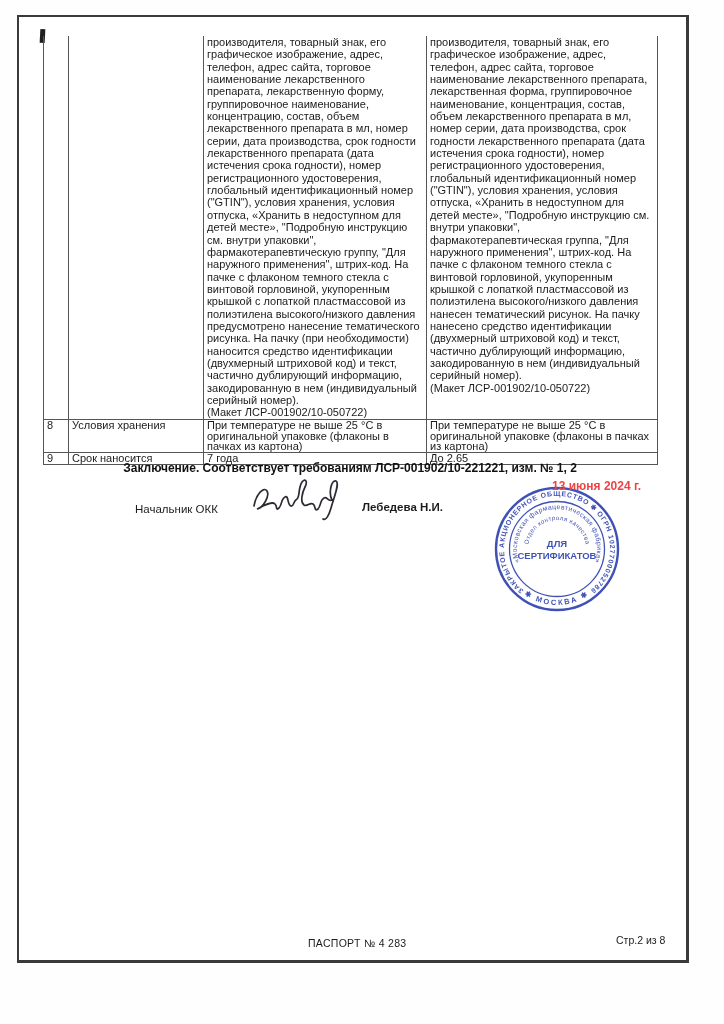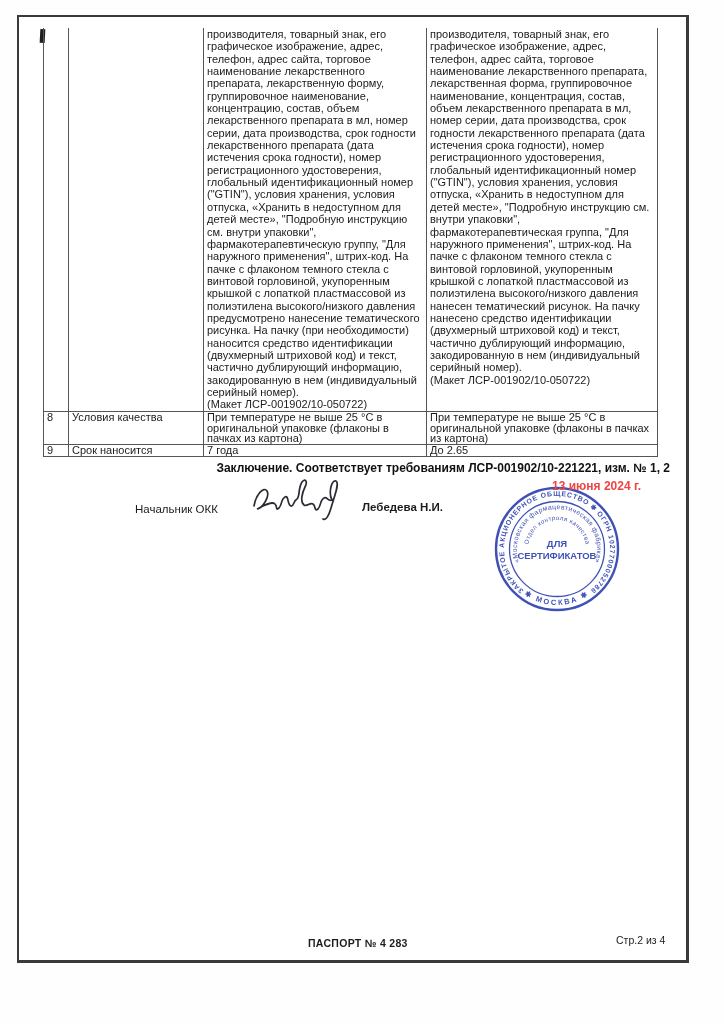--- a/index.html
+++ b/index.html
@@ -3,38 +3,38 @@
 <meta charset="utf-8">
 <style>
   html,body{margin:0;padding:0;background:#ffffff;}
   .page{position:relative;width:724px;height:1024px;background:#fefefe;
         font-family:"Liberation Sans",sans-serif;color:#1c1c1c;overflow:hidden;}
   .frame{position:absolute;left:17px;top:15px;width:672px;height:948px;
          border:2px solid #3a3a3a;border-right-width:3px;border-bottom-width:3px;
          background:#ffffff;box-sizing:border-box;}
   .ink-artifact{position:absolute;left:40px;top:29px;width:5px;height:14px;
                 background:#1f1f1f;transform:rotate(3deg);}
-  table.doc{position:absolute;left:43px;top:28px;width:614px;border-collapse:collapse;
+  table.doc{position:absolute;left:43px;top:36px;width:614px;border-collapse:collapse;
             table-layout:fixed;padding-left:12px;}
   table.doc td{border:1px solid #555;vertical-align:top;padding:0 3px;
                font-size:11px;line-height:12.35px;color:#1b1b1b;overflow:hidden;
                white-space:pre-line;}
   tr.r7 td{border-top:none;height:371px;}
   tr.r8 td{height:31px;line-height:10.9px;}
   tr.r9 td{height:11px;line-height:11px;}
-  .conclusion{position:absolute;left:30px;top:461px;width:640px;text-align:right;
+  .conclusion{position:absolute;left:30px;top:461px;width:640px;text-align:center;
               font-weight:bold;font-size:12px;color:#111;}
   .sig-role{position:absolute;left:135px;top:503px;font-size:11.5px;text-align:center;}
   .sig-name{position:absolute;left:362px;top:501px;font-size:11.5px;font-weight:bold;}
   .sig-svg{position:absolute;left:246px;top:472px;}
   .stamp-date{position:absolute;left:552px;top:479px;font-size:12px;font-weight:bold;
               color:#ef4444;z-index:3;}
   .stamp{position:absolute;left:477px;top:469px;width:160px;height:160px;z-index:2;
          opacity:0.9;}
-  .footer-left{position:absolute;left:308px;top:937px;font-size:10.5px;letter-spacing:.3px;font-weight:bold;}
+  .footer-left{position:absolute;left:308px;top:937px;font-size:10.5px;letter-spacing:.3px;}
   .footer-right{position:absolute;left:616px;top:934px;font-size:10.5px;}
 </style>
 </head>
 <body>
 
 <div class="page">
   <div class="frame"></div>
   <div class="ink-artifact"></div>
 
   <table class="doc">
@@ -48,21 +48,21 @@
         <tr class="r7">
       <td></td>
       <td></td>
       <td>производителя, товарный знак, его графическое изображение, адрес, телефон, адрес сайта, торговое наименование лекарственного препарата, лекарственную форму, группировочное наименование, концентрацию, состав, объем лекарственного препарата в мл, номер серии, дата производства, срок годности лекарственного препарата (дата истечения срока годности), номер регистрационного удостоверения, глобальный идентификационный номер ("GTIN"), условия хранения, условия отпуска, «Хранить в недоступном для детей месте», "Подробную инструкцию см. внутри упаковки", фармакотерапевтическую группу, "Для наружного применения", штрих-код. На пачке с флаконом темного стекла с винтовой горловиной, укупоренным крышкой с лопаткой пластмассовой из полиэтилена высокого/низкого давления предусмотрено нанесение тематического рисунка. На пачку (при необходимости) наносится средство идентификации (двухмерный штриховой код) и текст, частично дублирующий информацию, закодированную в нем (индивидуальный серийный номер).
 (Макет ЛСР-001902/10-050722)</td>
       <td>производителя, товарный знак, его графическое изображение, адрес, телефон, адрес сайта, торговое наименование лекарственного препарата, лекарственная форма, группировочное наименование, концентрация, состав, объем лекарственного препарата в мл, номер серии, дата производства, срок годности лекарственного препарата (дата истечения срока годности), номер регистрационного удостоверения, глобальный идентификационный номер ("GTIN"), условия хранения, условия отпуска, «Хранить в недоступном для детей месте», "Подробную инструкцию см. внутри упаковки", фармакотерапевтическая группа, "Для наружного применения", штрих-код. На пачке с флаконом темного стекла с винтовой горловиной, укупоренным крышкой с лопаткой пластмассовой из полиэтилена высокого/низкого давления нанесен тематический рисунок. На пачку нанесено средство идентификации (двухмерный штриховой код) и текст, частично дублирующий информацию, закодированную в нем (индивидуальный серийный номер).
 (Макет ЛСР-001902/10-050722)</td>
     </tr>
     <tr class="r8">
       <td>8</td>
-      <td>Условия качества</td>
+      <td>Условия хранения</td>
       <td>При температуре не выше 25 °C в оригинальной упаковке (флаконы в пачках из картона)</td>
       <td>При температуре не выше 25 °C в оригинальной упаковке (флаконы в пачках из картона)</td>
     </tr>
     <tr class="r9">
       <td>9</td>
       <td>Срок наносится</td>
       <td>7 года</td>
       <td>До 2.65</td>
     </tr>
   </tbody>
@@ -104,14 +104,14 @@
       <textPath href="#arcMiddle" startOffset="50%">«Московская фармацевтическая фабрика»</textPath>
     </text>
     <text font-family="Liberation Sans, sans-serif" font-size="6.2" letter-spacing="0.4" fill="#2b3fae" text-anchor="middle">
       <textPath href="#arcInner" startOffset="50%">Отдел контроля качества</textPath>
     </text>
     <text x="80" y="78" font-family="Liberation Sans, sans-serif" font-size="9.5" font-weight="bold" fill="#2b3fae" text-anchor="middle">ДЛЯ</text>
     <text x="80" y="90" font-family="Liberation Sans, sans-serif" font-size="9.5" font-weight="bold" fill="#2b3fae" text-anchor="middle">СЕРТИФИКАТОВ</text>
   </svg>
 
   <div class="footer-left">ПАСПОРТ № 4 283</div>
-  <div class="footer-right">Стр.2 из 4</div>
+  <div class="footer-right">Стр.2 из 8</div>
 </div>
 
 </body></html>

